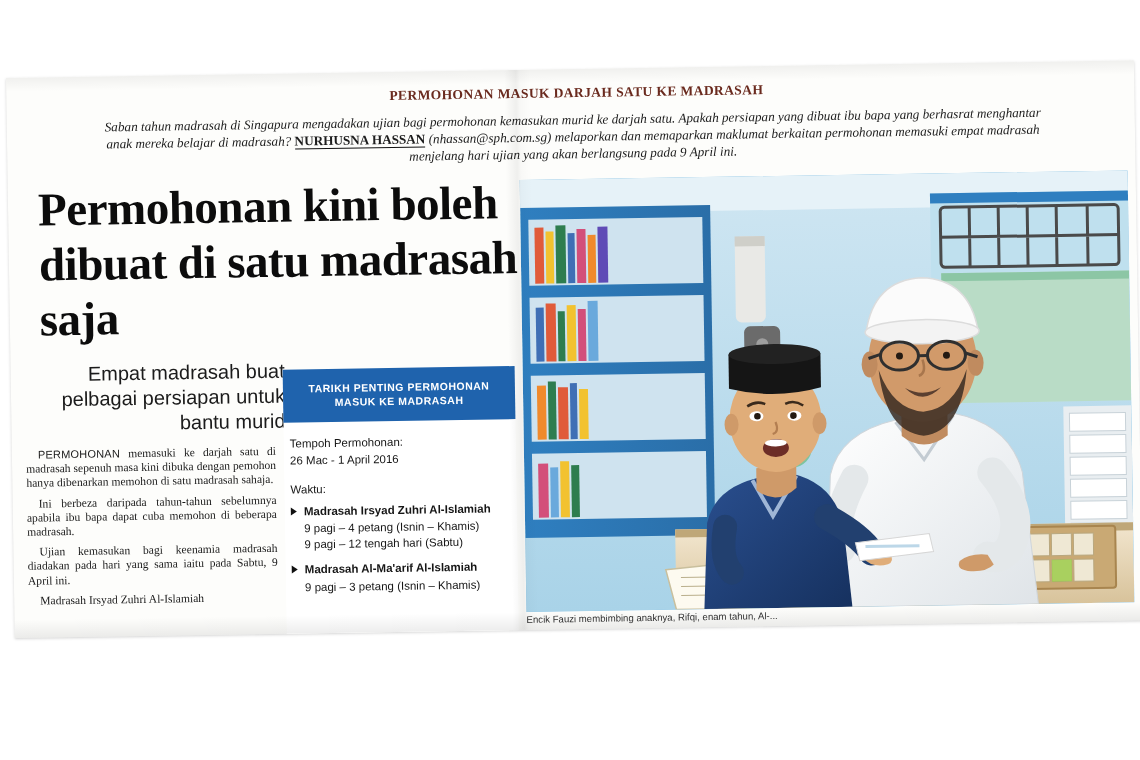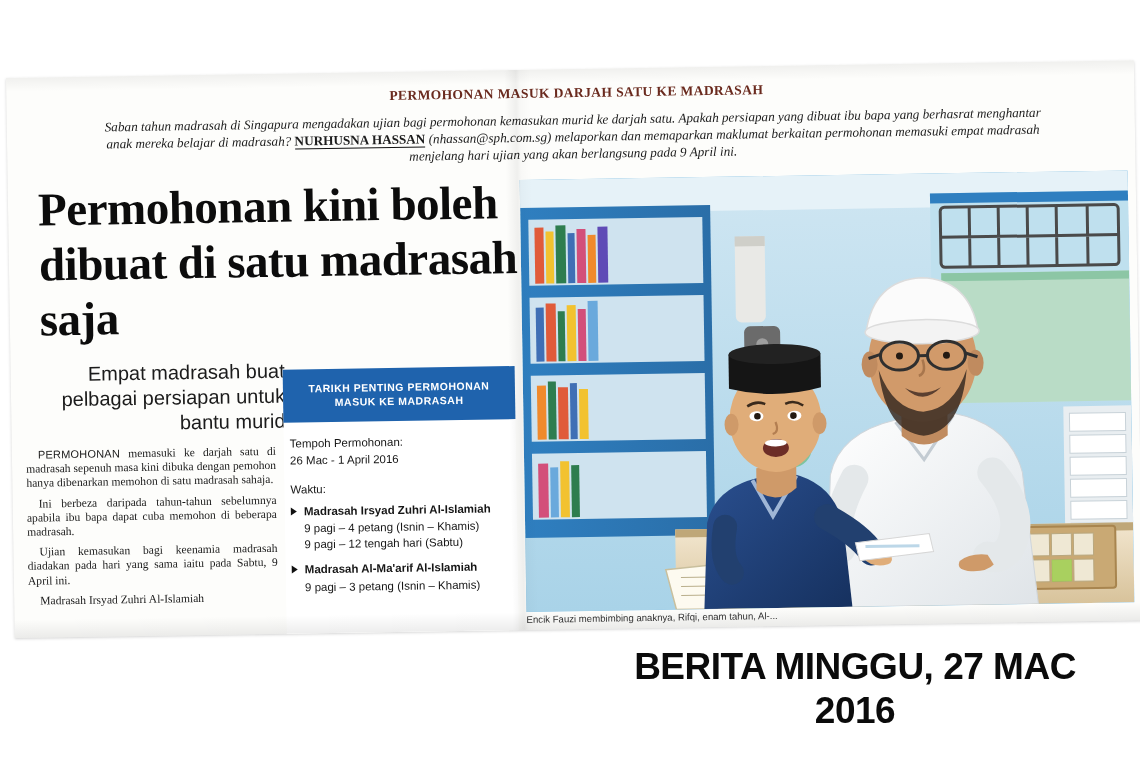--- a/index.html
+++ b/index.html
@@ -495,15 +495,14 @@
           <path d="M340 372 H394" stroke="#bcd7e8" stroke-width="3"></path>
         </g>
       </svg>
     </div>
 
     <div class="caption">Encik Fauzi membimbing anaknya, Rifqi, enam tahun, Al-...</div>
 
     <div class="fold"></div>
   </div>
 
-  <div class="banner">BERITA MINGGU, 27 MAC 2016</div>
 
 </div>
 
 </body></html>

